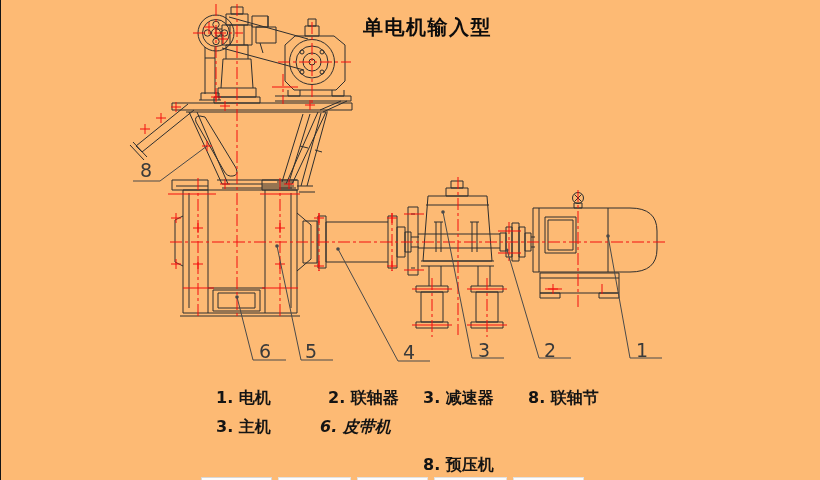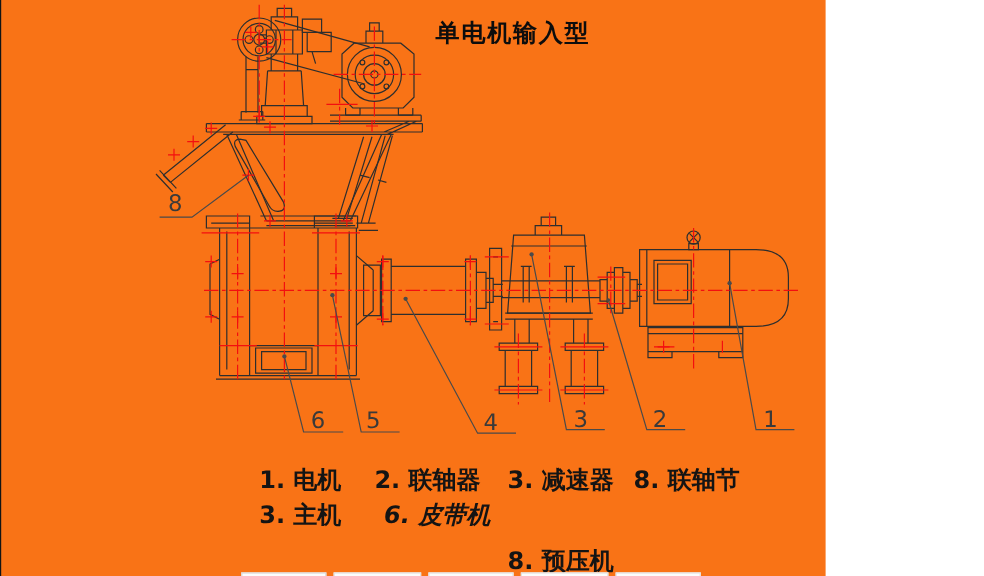--- a/index.html
+++ b/index.html
@@ -1,42 +1,42 @@
 <!DOCTYPE html>
 <html><head>
 <meta charset="utf-8">
 <style>
   html,body{margin:0;padding:0;background:#fff;}
   .canvas{
-    position:relative;width:688px;height:480px;background:#f97316;overflow:hidden;
+    position:relative;width:820px;height:480px;background:#fdba74;overflow:hidden;
     font-family:"DejaVu Sans","Liberation Sans",sans-serif;
   }
   .left-border{position:absolute;left:0;top:0;width:1px;height:480px;background:#141414;}
   .drawing-svg{position:absolute;left:0;top:0;}
   .title{
     position:absolute;left:363px;top:14px;font-size:20px;font-weight:bold;
     color:#0d0d0d;letter-spacing:1.5px;white-space:nowrap;
   }
   .pn{
     position:absolute;font-size:19px;font-weight:400;color:#3a3a3a;line-height:1;
     white-space:nowrap;
   }
   .pn8{left:140px;top:161px;}
   .pn6{left:259px;top:342px;}
   .pn5{left:305px;top:342px;}
   .pn4{left:403px;top:343px;}
   .pn3{left:478px;top:341px;}
   .pn2{left:544px;top:341px;}
   .pn1{left:636px;top:341px;}
   .legend-item{
-    position:absolute;font-size:20px;font-weight:bold;color:#141414;
+    position:absolute;font-size:16px;font-weight:bold;color:#141414;
     white-space:nowrap;line-height:1;
   }
   .li-1{left:216px;top:390px;}
-  .li-2{left:312px;top:390px;text-align:center;}
+  .li-2{left:328px;top:390px;text-align:center;}
   .li-3{left:423px;top:390px;}
   .li-4{left:528px;top:390px;}
   .li-5{left:216px;top:419px;}
   .li-6{left:320px;top:419px;font-style:italic;}
   .li-8{left:423px;top:419px;margin-top:38px;}
   .thumb{position:absolute;top:477px;height:8px;background:#fdfdfd;border:1px solid #e2e2e2;box-sizing:border-box;}
   .t1{left:201px;width:71px;border-color:#d8d8d8;}
   .t2{left:278px;width:73px;}
   .t3{left:357px;width:71px;}
   .t4{left:434px;width:73px;}

